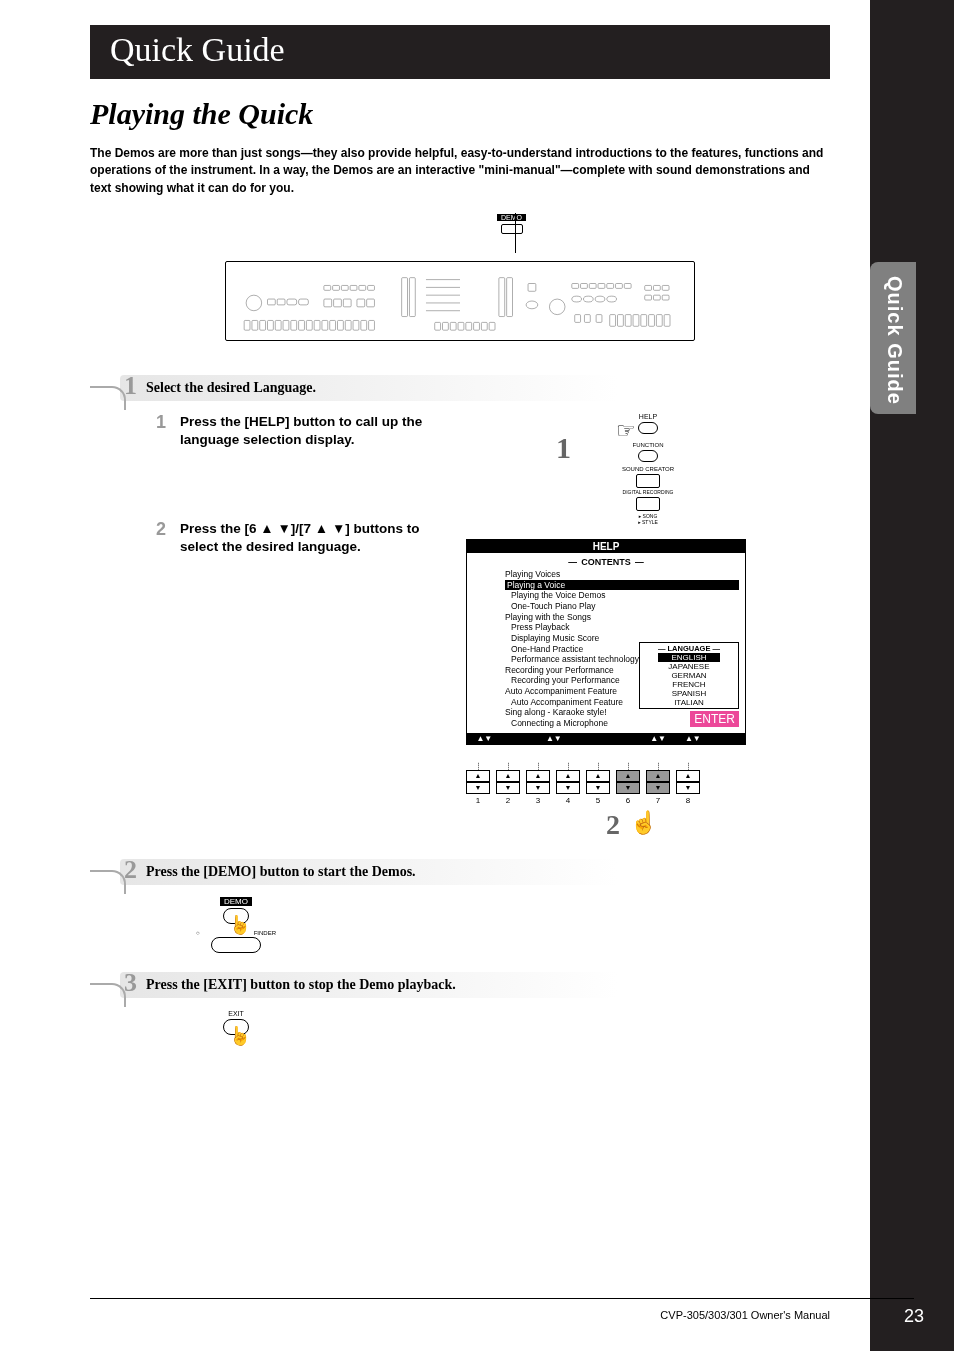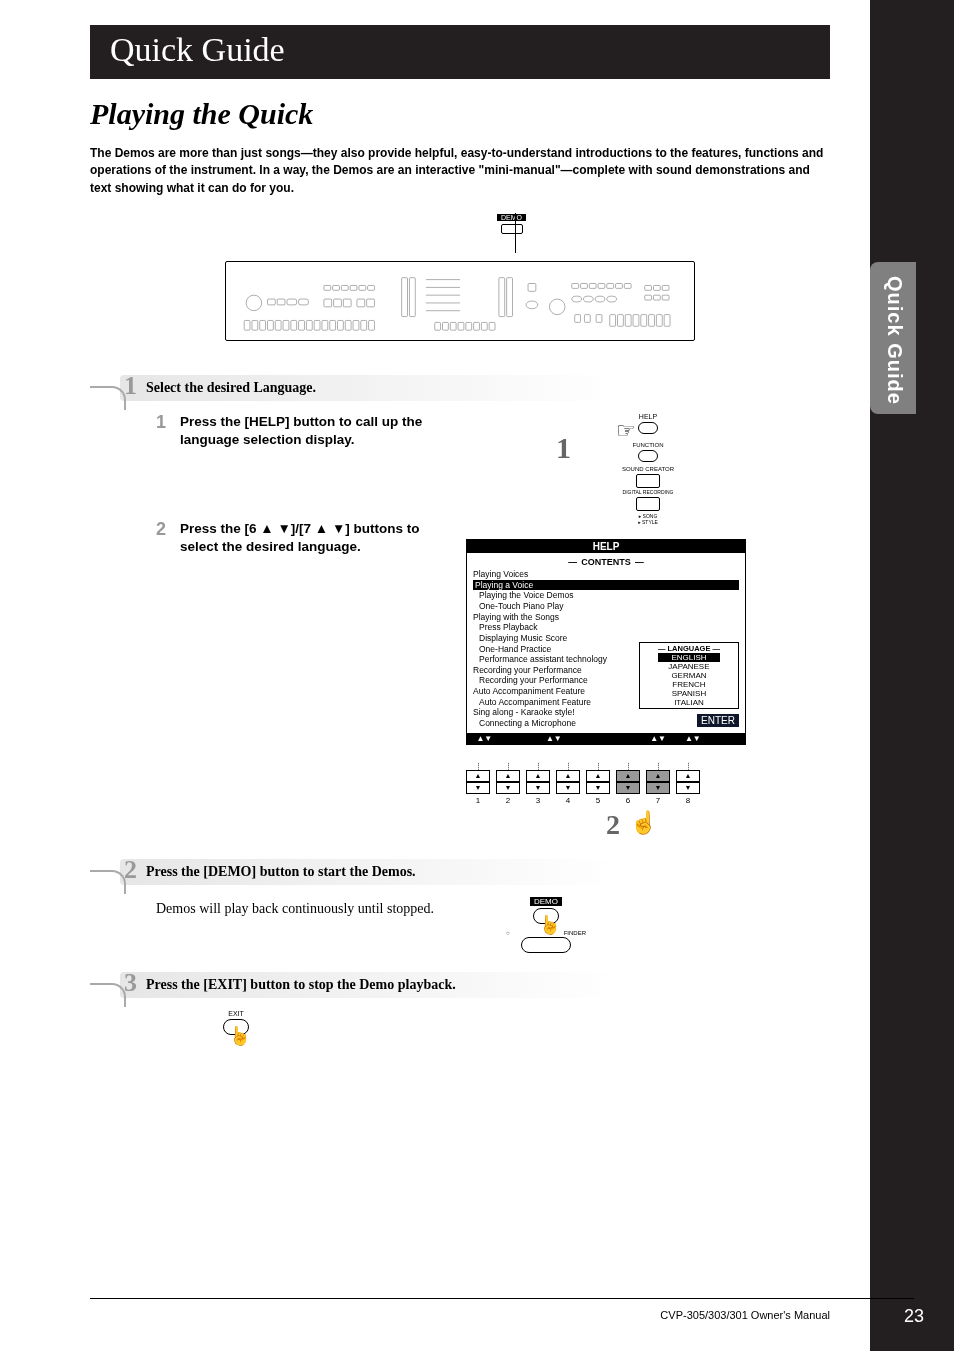--- a/index.html
+++ b/index.html
@@ -187,33 +187,33 @@
     width: 280px;
     border: 1px solid #000;
     font-family: Arial, sans-serif;
     font-size: 9px;
     background: #fff;
   }
   .help-screen-title { background: #000; color: #fff; text-align: center; font-weight: bold; padding: 1px 0; font-size: 10px;}
   .help-inner { padding: 4px 6px; position: relative; min-height: 148px;}
   .contents-lbl { text-align: center; font-weight: bold; font-size: 9px; border-bottom: 0; margin-bottom: 2px;}
   .contents-lbl span { background: #fff; padding: 0 4px; position: relative; top: 0;}
-  .help-list { font-size: 8.5px; line-height: 1.25; }
+  .help-list { font-size: 8.5px; line-height: 1.25; margin-left: 32px; }
   .help-list .sel { background: #000; color: #fff; padding: 0 2px;}
   .lang-box {
     position: absolute;
     right: 6px; bottom: 24px;
     border: 1px solid #000;
     font-size: 8px;
     text-align: center;
     padding: 1px 18px;
   }
   .lang-box .lt { font-weight: bold; font-size: 7.5px;}
   .lang-box .sel { background: #000; color: #fff; display: block;}
-  .enter-btn { position: absolute; right: 6px; bottom: 6px; background: #0f172a; color: #fff; font-size: 10px; padding: 1px 4px; margin-left: 6px;}
+  .enter-btn { position: absolute; right: 6px; bottom: 6px; background: #ec4899; color: #fff; font-size: 12px; padding: 1px 4px; margin-left: 6px;}
   .help-footer { display: flex; background: #000; color: #fff; font-size: 8px;}
   .help-footer span { flex: 1; text-align: center; padding: 1px 0;}
   .button-row { margin-top: 20px; display: flex; gap: 6px; justify-content: flex-start; padding-left: 0;}
   .btn-col { display: flex; flex-direction: column; align-items: center; font-size: 8px; font-family: Arial, sans-serif;}
   .btn-col .dots { letter-spacing: -1px; font-size: 7px; line-height: 0.6; margin-bottom: 1px;}
   .up-btn, .dn-btn { width: 24px; height: 12px; border: 1px solid #000; display: flex; align-items: center; justify-content: center; font-size: 7px;}
   .btn-col.hl .up-btn, .btn-col.hl .dn-btn { background: #999; }
   .row-big-num {
     font-size: 28px; font-weight: bold; color: #666;
     font-family: Georgia, serif;
@@ -507,23 +507,20 @@
       </div>
     </div>
   </div>
 
   <div class="step-block">
     <div class="step-hdr">
       <span class="step-num-big">2</span>
       <span class="step-title">Press the [DEMO] button to start the Demos.</span>
     </div>
     <div class="step-body">
-      <div class="step-text-col">
-        <p class="plain-text">Demos will play back continuously until stopped.</p>
-      </div>
       <div class="ill-col">
         <div class="demo-ill">
           <span class="lbl">DEMO</span>
           <div class="oval" style="position:relative">
             <span class="hand-icon" style="position:absolute;right:-3px;top:5px;font-size:18px">☝</span>
           </div>
           <div style="display:flex;justify-content:space-between;font-size:6px;margin-top:6px">
             <span>○</span>
               <span>FINDER</span>
           </div>

